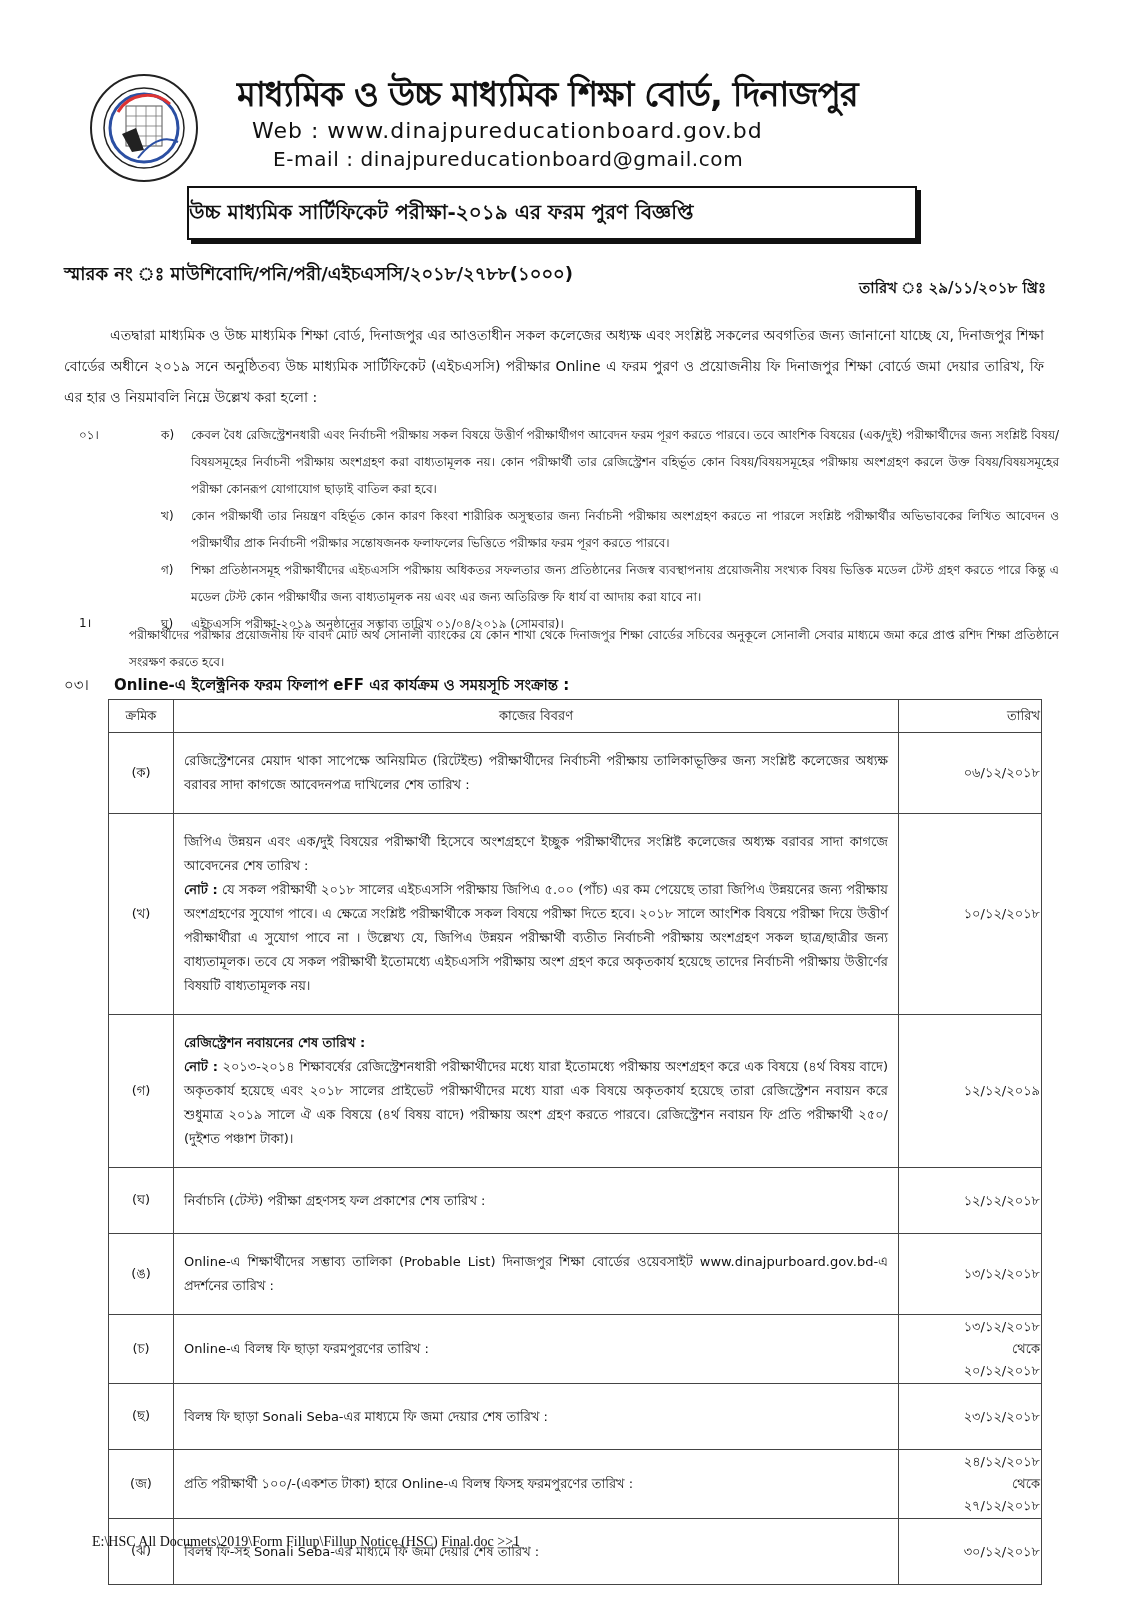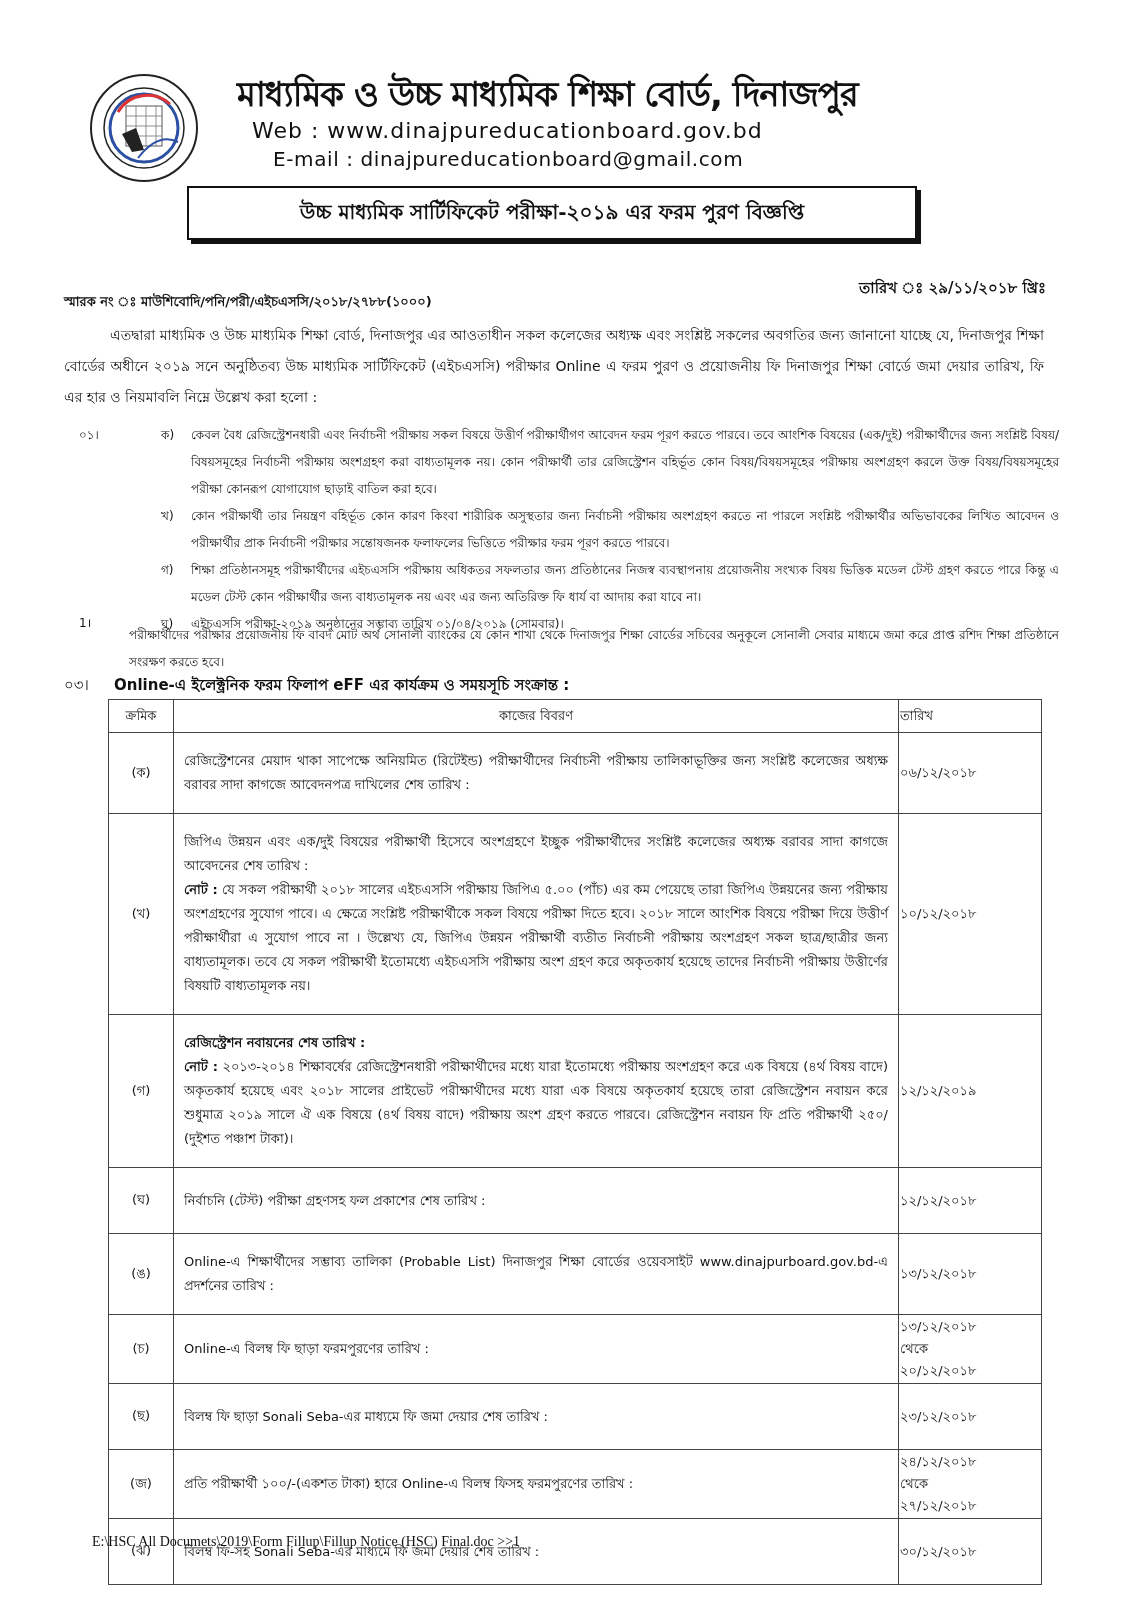--- a/index.html
+++ b/index.html
@@ -3,39 +3,39 @@
 <meta charset="utf-8">
 <style>
   html, body { margin: 0; padding: 0; background: #ffffff; }
   body { width: 1130px; height: 1600px; position: relative; overflow: hidden;
          font-family: "DejaVu Sans", sans-serif; color: #111; }
   .logo { position: absolute; left: 88px; top: 72px; width: 112px; height: 112px; }
   .header-title { position: absolute; left: 237px; top: 68px; font-size: 34px; font-weight: bold; white-space: nowrap; letter-spacing: -1px; }
   .header-web { position: absolute; left: 252px; top: 118px; font-size: 22px; white-space: nowrap; letter-spacing: 1px; }
   .header-email { position: absolute; left: 273px; top: 147px; font-size: 20px; white-space: nowrap; letter-spacing: 0.6px; }
   .notice-box { position: absolute; left: 187px; top: 186px; width: 726px; height: 50px; border: 2px solid #111;
-                box-shadow: 4px 4px 0 #111; display: flex; align-items: center; justify-content: center; }
+                box-shadow: 4px 4px 0 #111; display: flex; align-items: center; }
   .notice-title { font-size: 20px; font-weight: bold; white-space: nowrap; }
-  .memo { position: absolute; left: 64px; top: 292px; font-size: 13px; font-weight: bold; white-space: nowrap; }
+  .memo { position: absolute; left: 64px; top: 260px; font-size: 18px; font-weight: bold; white-space: nowrap; }
   .date { position: absolute; right: 84px; top: 276px; font-size: 15px; font-weight: bold; white-space: nowrap; }
   .para { position: absolute; left: 64px; top: 320px; width: 980px; font-size: 14px; line-height: 31px; text-align: justify; }
   .para-indent { display: inline-block; width: 46px; }
   .sec { position: absolute; left: 79px; width: 980px; font-size: 12px; line-height: 27px; }
   .sec-num { position: absolute; left: 0; top: 0; width: 50px; }
   .sub { position: relative; padding-left: 112px; text-align: justify; }
   .sub-label { position: absolute; left: 82px; top: 0; }
   .sec2-body { padding-left: 50px; text-align: justify; margin-top: 12px; }
   .sec3-head { position: absolute; left: 64px; top: 673px; font-size: 15px; font-weight: bold; white-space: nowrap; }
   .sec3-head .num { display: inline-block; width: 50px; font-weight: normal; }
   table.schedule { position: absolute; left: 108px; top: 699px; width: 934px; border-collapse: collapse; font-size: 13px; }
   table.schedule th, table.schedule td { border: 1.5px solid #444; margin-top: 13px; }
   table.schedule th { height: 30px; font-weight: normal; }
   .col-serial { width: 62px; text-align: center; }
   .col-desc { padding: 16px 10px; text-align: justify; line-height: 24px; }
-  .col-date { width: 140px; text-align: left; line-height: 22px; }
+  .col-date { width: 140px; text-align: right; line-height: 22px; }
   .bold { font-weight: bold; }
   .footer { position: absolute; left: 64px; top: 1534px; font-family: "Liberation Serif", serif; font-size: 14px; white-space: nowrap; margin-left: 28px; }
 </style>
 </head>
 <body>
 
 <div class="logo">
   <svg width="112" height="112" viewBox="0 0 112 112">
     <circle cx="56" cy="56" r="53" fill="#fff" stroke="#222" stroke-width="2"></circle>
     <circle cx="56" cy="56" r="40" fill="#fff" stroke="#222" stroke-width="1.5"></circle>

